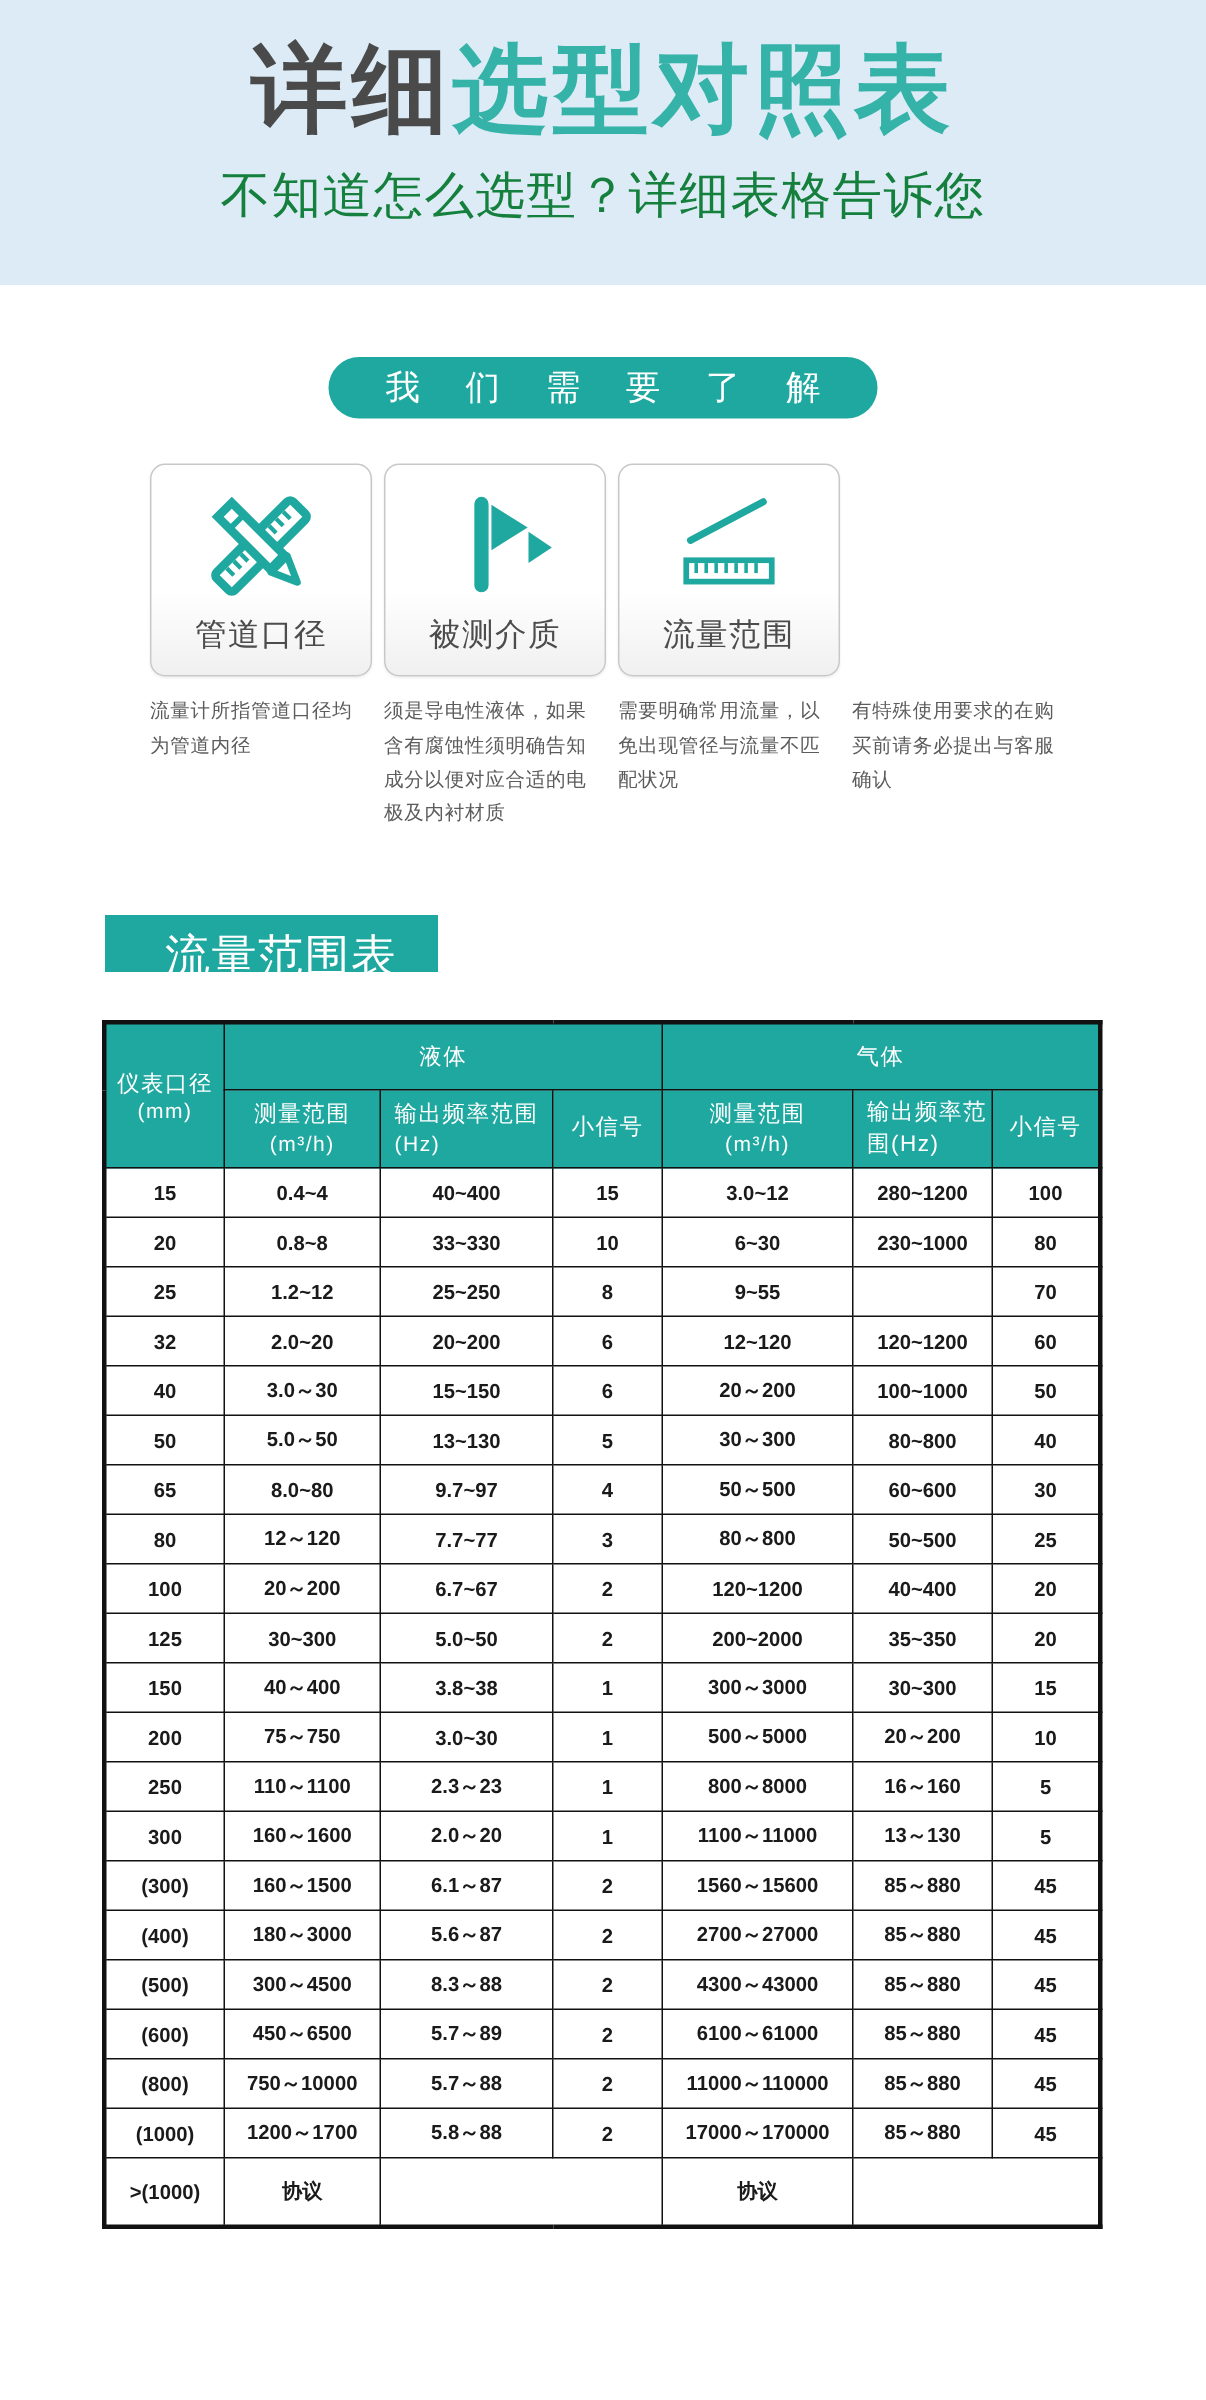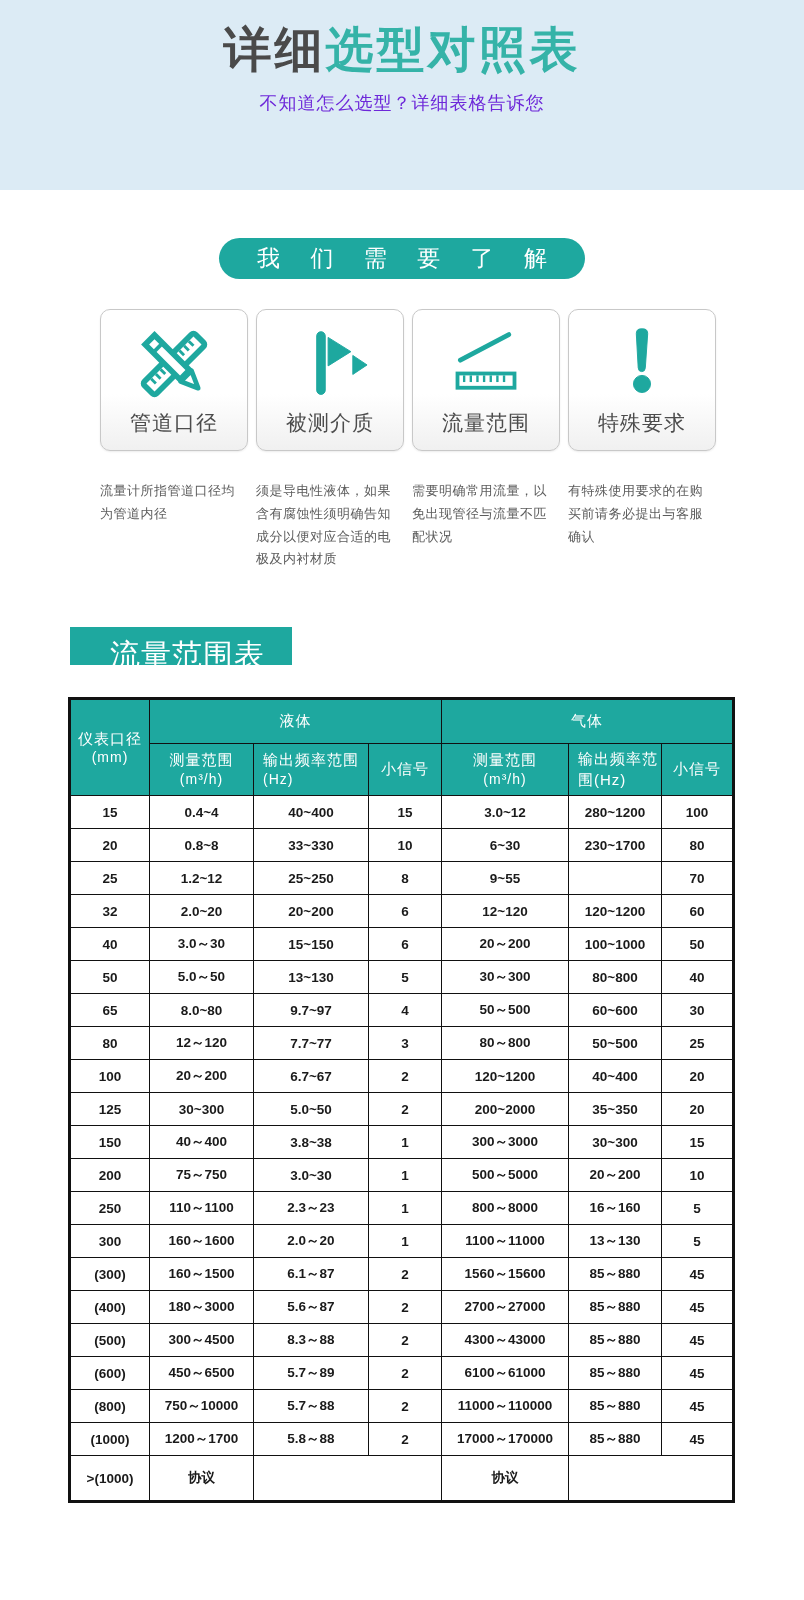--- a/index.html
+++ b/index.html
@@ -3,44 +3,44 @@
 <meta charset="utf-8">
 <style>
   * { margin:0; padding:0; box-sizing:border-box; }
   html,body { background:#ffffff; }
   body {
     width:804px; height:1600px; margin:0 auto; overflow:hidden;
     font-family:"Liberation Sans","DejaVu Sans",sans-serif; color:#333;
   }
   
   .hero { height:190px; background:#dcebf5; text-align:center; padding-top:24px; }
-  .hero-title { font-size:48px; font-weight:900; letter-spacing:3px; line-height:1.1; }
+  .hero-title { font-size:64px; font-weight:900; letter-spacing:3px; line-height:1.1; }
   .hero-title .dark { color:#4a4a4a; }
   .hero-title .accent { color:#35b3a8; }
-  .hero-sub { margin-top:14px; font-size:18px; color:#6d28d9; letter-spacing:1px; }
+  .hero-sub { margin-top:14px; font-size:33px; color:#15803d; letter-spacing:1px; }
   
   .sel { text-align:center; padding-top:32px; }
   .sel-title { font-size:46px; font-weight:900; color:#1ea89f; letter-spacing:2px; }
   .sel-btn {
     display:inline-block; margin-top:16px; height:41px; line-height:41px;
     padding:0 26px 0 38px; background:#1ea89f; color:#ffffff; border:none;
     border-radius:21px; font-size:23px; letter-spacing:12px;
     font-family:"Liberation Sans",sans-serif; cursor:pointer;
   }
   
   .cards { display:flex; gap:8px; margin:30px 0 0 100px; width:616px; }
   .card {
     width:148px; height:142px; border:1px solid #c8c8c8; border-radius:10px;
     background:linear-gradient(180deg,#ffffff 60%,#f0f0f0 100%);
     box-shadow:0 1px 2px rgba(0,0,0,0.08);
     display:flex; flex-direction:column; align-items:center; justify-content:flex-end;
   }
   .card .icon-box { flex:1; display:flex; align-items:center; justify-content:center; padding-top:8px; }
   .card .card-label { font-size:21px; color:#4c4c4c; margin-bottom:13px; letter-spacing:1px; }
-  .descs { display:flex; gap:8px; margin:29px 0 0 100px; width:616px; }
+  .descs { display:flex; gap:8px; margin:12px 0 0 100px; width:616px; }
   .desc { width:148px; font-size:13px; color:#5c5c5c; line-height:1.75; letter-spacing:0.5px; text-align:left; }
   
   .banner {
     margin:56px 0 0 70px; width:222px; height:38px; background:#1ea89f;
     color:#ffffff; font-size:30px; line-height:55px; padding-left:40px; letter-spacing:1px;
   }
   
   .flow-table { margin:32px 0 0 68px; border-collapse:collapse; table-layout:fixed; width:664px;
     border:3px solid #111; }
   .flow-table th, .flow-table td { border:1px solid #111; text-align:center; vertical-align:middle; }
@@ -115,29 +115,20 @@
             <line x1="38" y1="52" x2="38" y2="59"></line>
           <line x1="45" y1="52" x2="45" y2="59"></line>
             <line x1="52" y1="52" x2="52" y2="59"></line>
           <line x1="59" y1="52" x2="59" y2="59"></line>
         </g>
       </svg>
     </span>
     <div class="card-label">流量范围</div>
   </div>
 
-  <div class="card">
-    <span class="icon-box">
-      <svg width="76" height="76" viewBox="0 0 80 80">
-        <path d="M34 8 q0 -5 5 -5 h2 q5 0 5 5 l-2.5 36 q-0.3 4 -3.5 4 h-0.5 q-3.2 0 -3.5 -4 Z" class="teal"></path>
-        <circle cx="40" cy="61" r="9" class="teal"></circle>
-      </svg>
-    </span>
-    <div class="card-label">特殊要求</div>
-  </div>
 </div>
 
 <div class="descs">
   <div class="desc">流量计所指管道口径均为管道内径</div>
   <div class="desc">须是导电性液体，如果含有腐蚀性须明确告知成分以便对应合适的电极及内衬材质</div>
   <div class="desc">需要明确常用流量，以免出现管径与流量不匹配状况</div>
   <div class="desc">有特殊使用要求的在购买前请务必提出与客服确认</div>
 </div>
 
 <div class="banner">流量范围表</div>
@@ -188,21 +179,21 @@
         <td>3.0~12</td>
         <td>280~1200</td>
         <td>100</td>
       </tr>
       <tr>
         <td>20</td>
         <td>0.8~8</td>
         <td>33~330</td>
         <td>10</td>
         <td>6~30</td>
-        <td>230~1700</td>
+        <td>230~1000</td>
         <td>80</td>
       </tr>
       <tr>
         <td>25</td>
         <td>1.2~12</td>
         <td>25~250</td>
         <td>8</td>
         <td>9~55</td>
         <td></td>
         <td>70</td>

